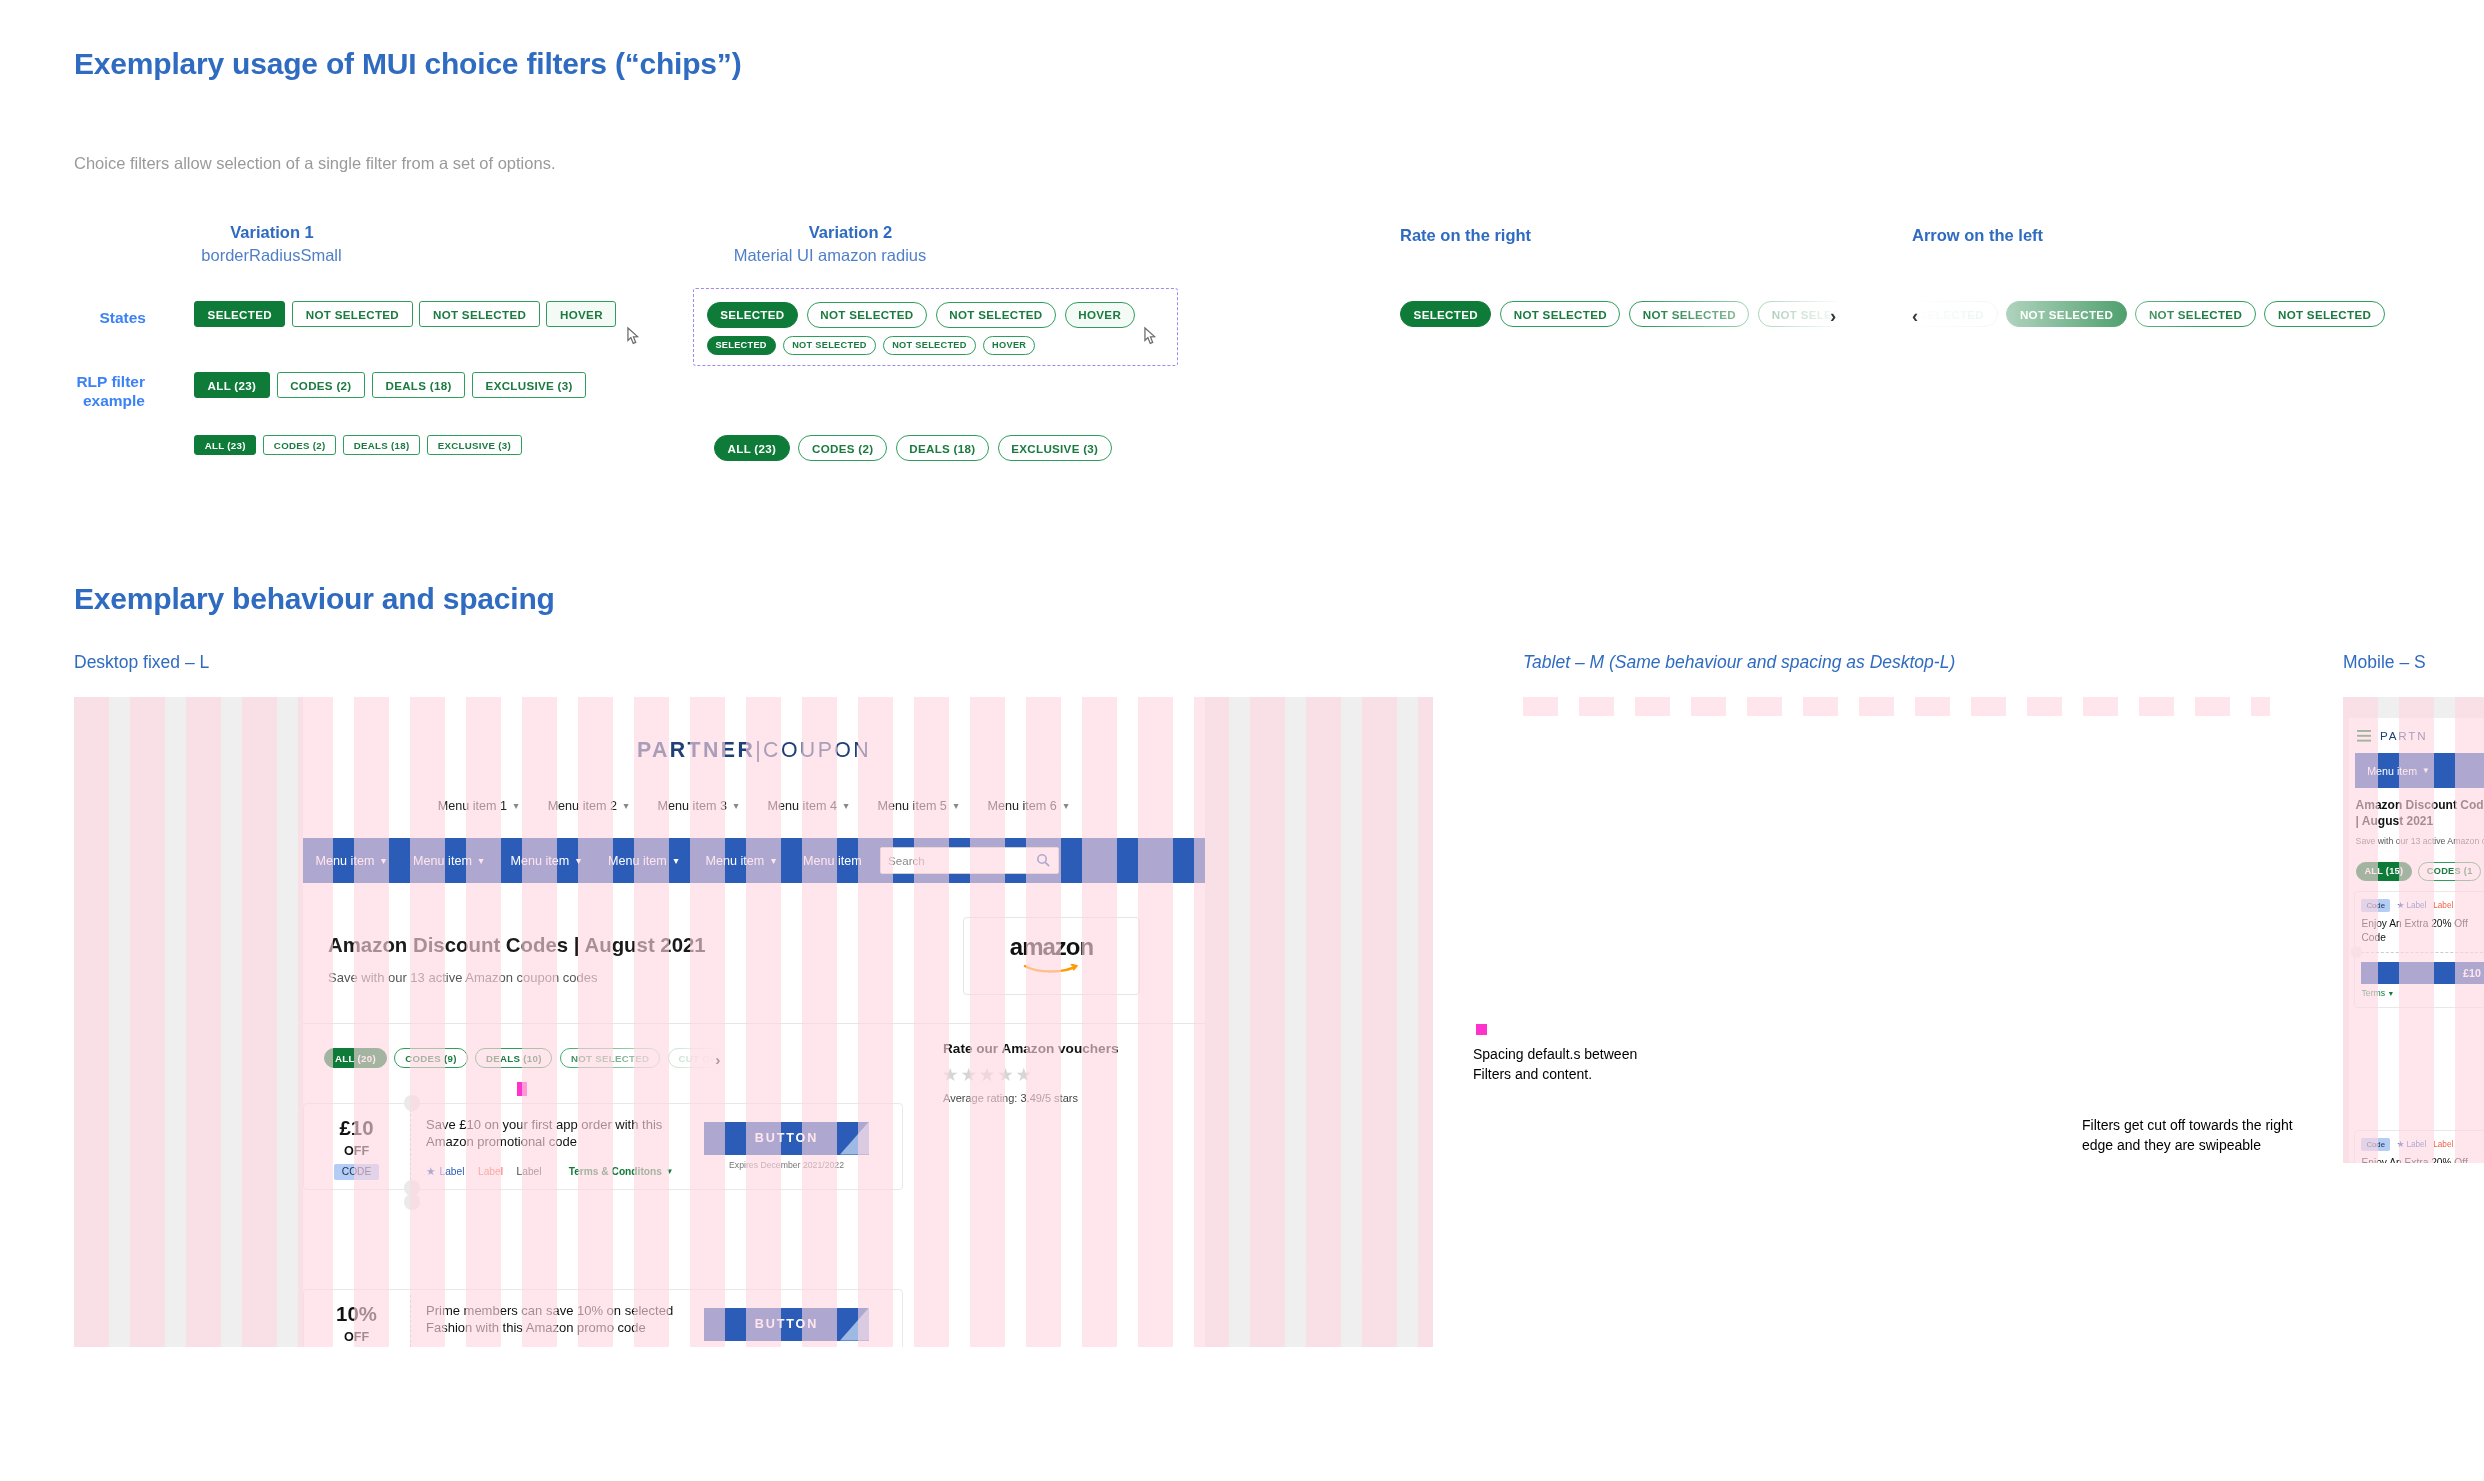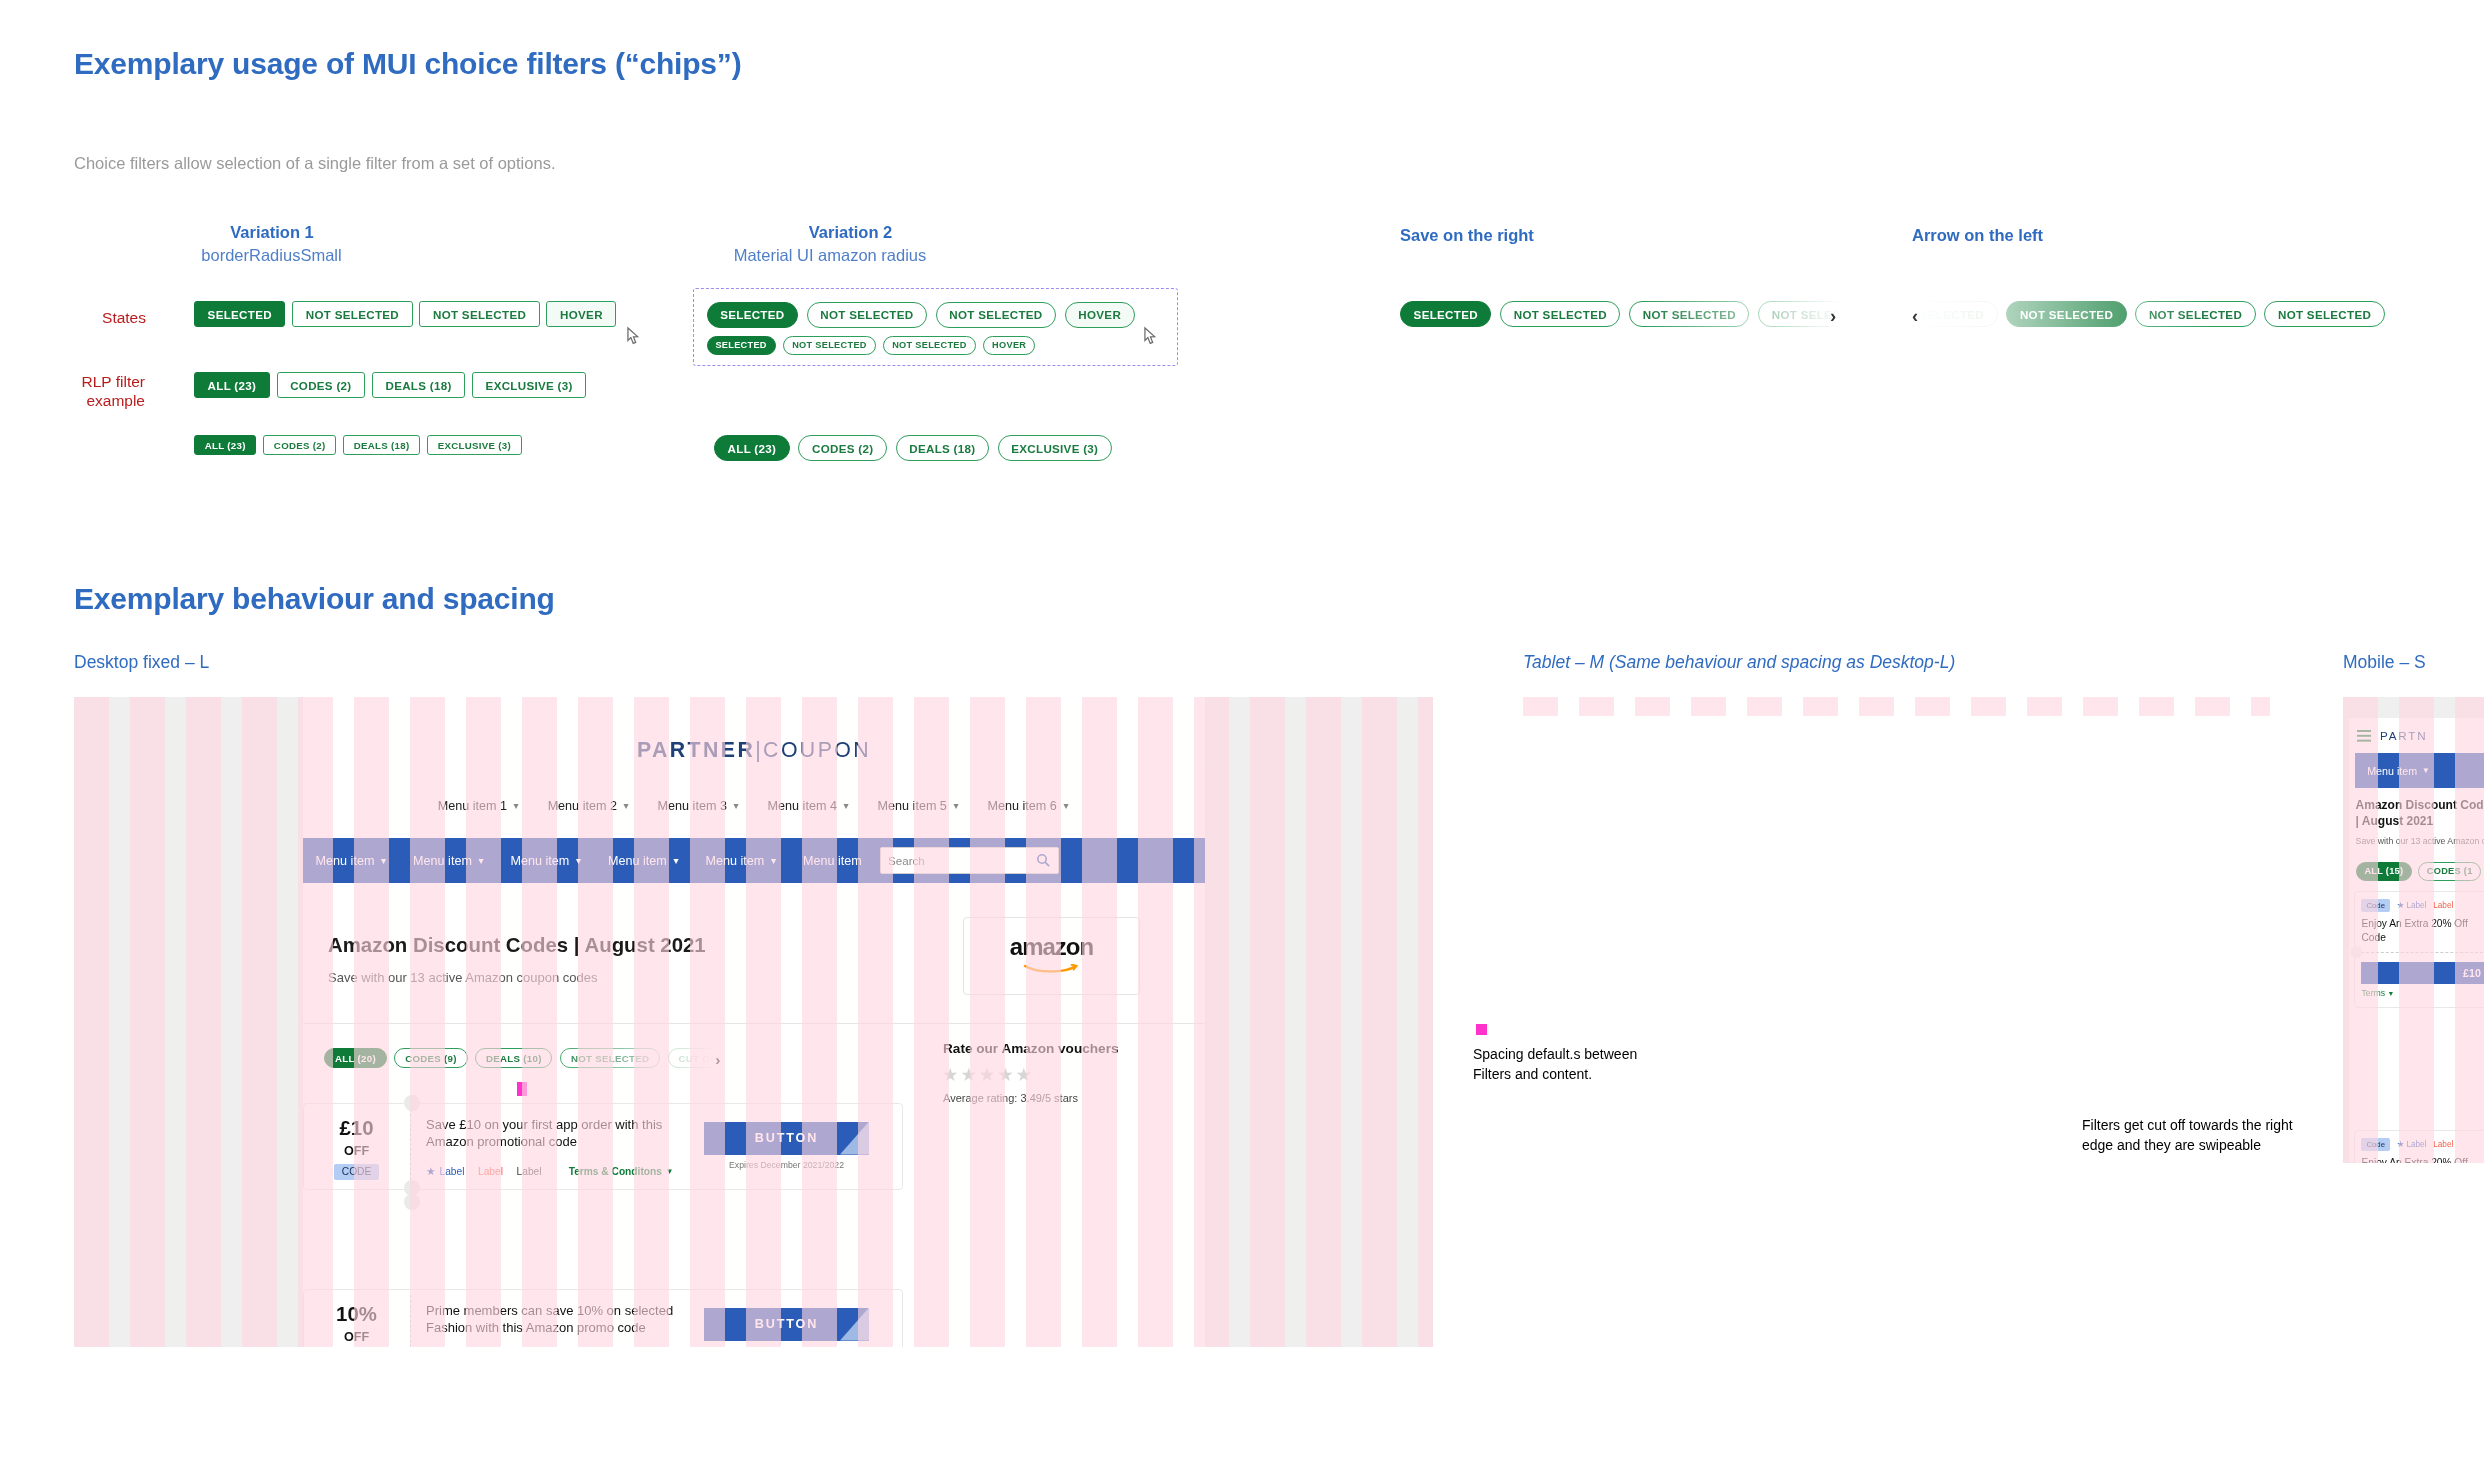--- a/index.html
+++ b/index.html
@@ -20,21 +20,21 @@
   .sub{
     font-size:16.5px;color:#9a9a9a;
   }
   .colhead{
     font-size:16.5px;font-weight:bold;color:#2f6bc0;text-align:center;
   }
   .colsub{
     font-size:16.5px;color:#4f7fc9;text-align:center;font-weight:normal;
   }
   .rowlabel{
-    font-size:15.5px;font-weight:normal;color:#b91c1c;text-align:right;line-height:1.25;
+    font-size:15.5px;font-weight:bold;color:#3b82f6;text-align:right;line-height:1.25;
   }
   .sectionlabel{
     font-size:17.5px;color:#2f6bc0;font-weight:normal;
   }
 
   
   .chiprow{display:flex;align-items:center;}
   .chip{
     display:inline-flex;align-items:center;justify-content:center;
     font-size:11.6px;font-weight:bold;letter-spacing:0.3px;
@@ -123,21 +123,21 @@
 
 <div class="abs h1" style="left:74px;top:47px;">Exemplary usage of MUI choice filters (“chips”)</div>
 <div class="abs sub" style="left:74px;top:141px;margin-top:13px;">Choice filters allow selection of a single filter from a set of options.</div>
 
 <div class="abs colhead" style="left:175px;top:223px;width:194px;">Variation 1</div>
 <div class="abs colsub" style="left:155px;top:246px;width:233px;">borderRadiusSmall</div>
 
 <div class="abs colhead" style="left:744px;top:223px;width:213px;">Variation 2</div>
 <div class="abs colsub" style="left:704px;top:246px;width:252px;">Material UI amazon radius</div>
 
-<div class="abs colhead" style="left:1400px;top:226px;text-align:left;">Save on the right</div>
+<div class="abs colhead" style="left:1400px;top:226px;text-align:left;">Rate on the right</div>
 <div class="abs colhead" style="left:1912px;top:226px;text-align:left;">Arrow on the left</div>
 
 <div class="abs rowlabel" style="left:39px;top:308px;width:107px;">
   <span>States</span>
 </div>
 <div class="abs rowlabel" style="left:29px;top:372px;width:116px;">
   <div>RLP filter</div>
   <div>example</div>
 </div>
 

